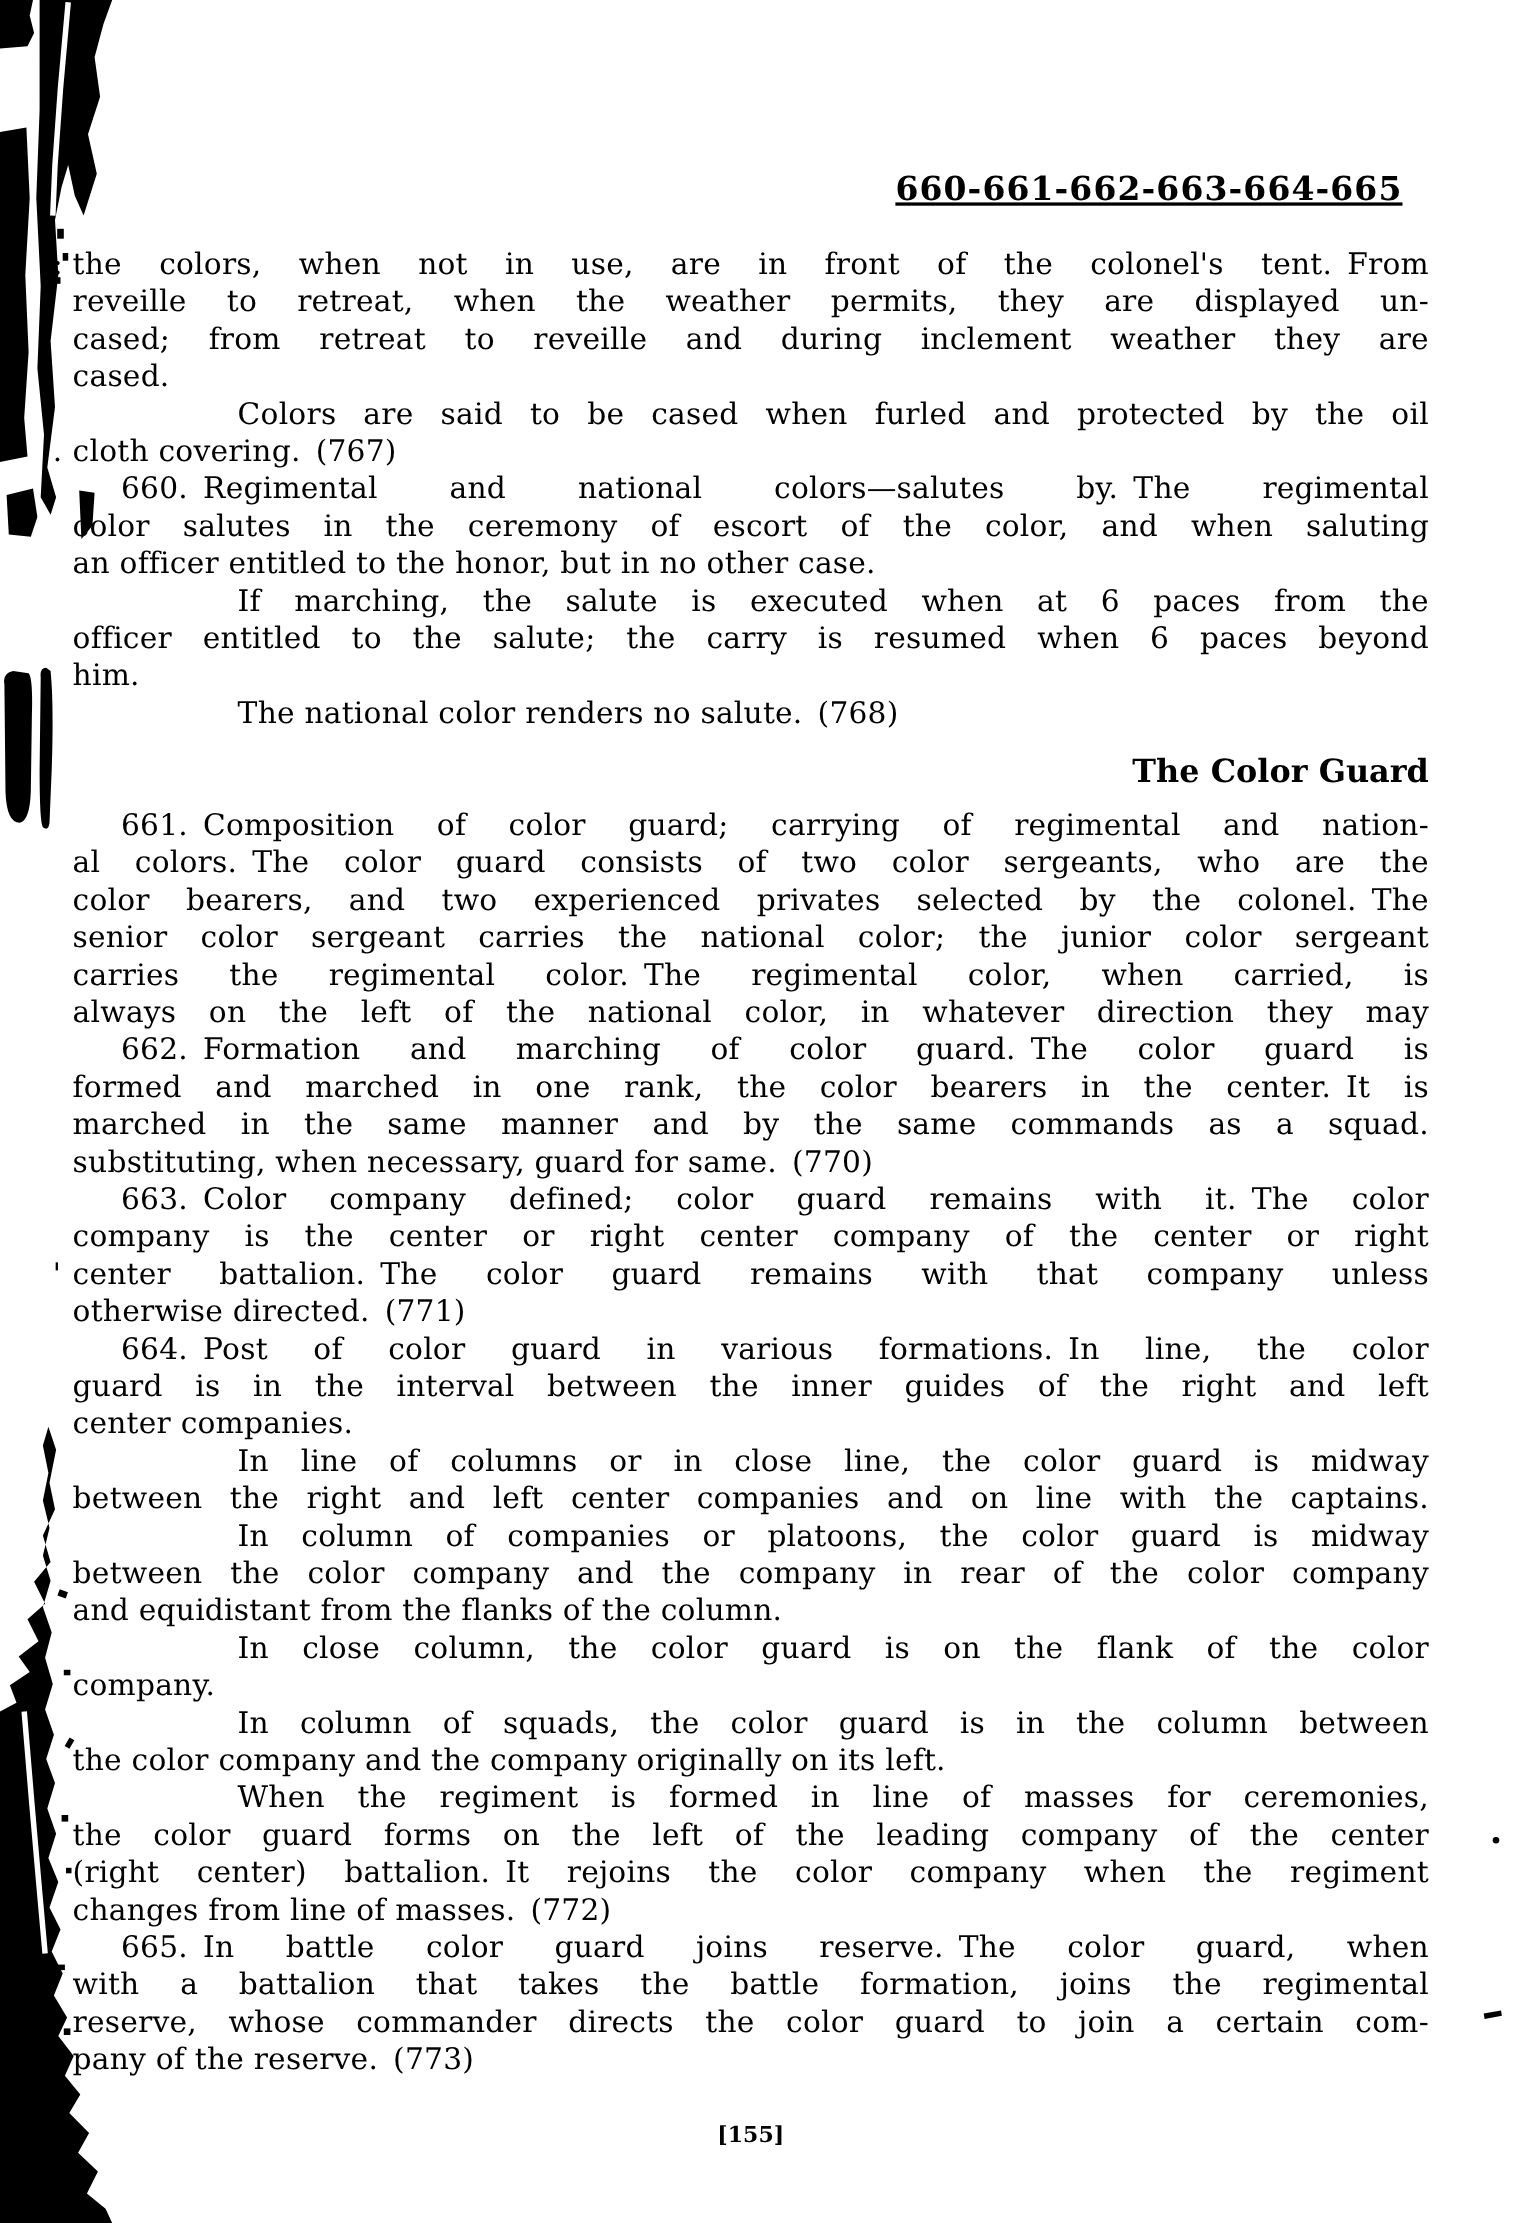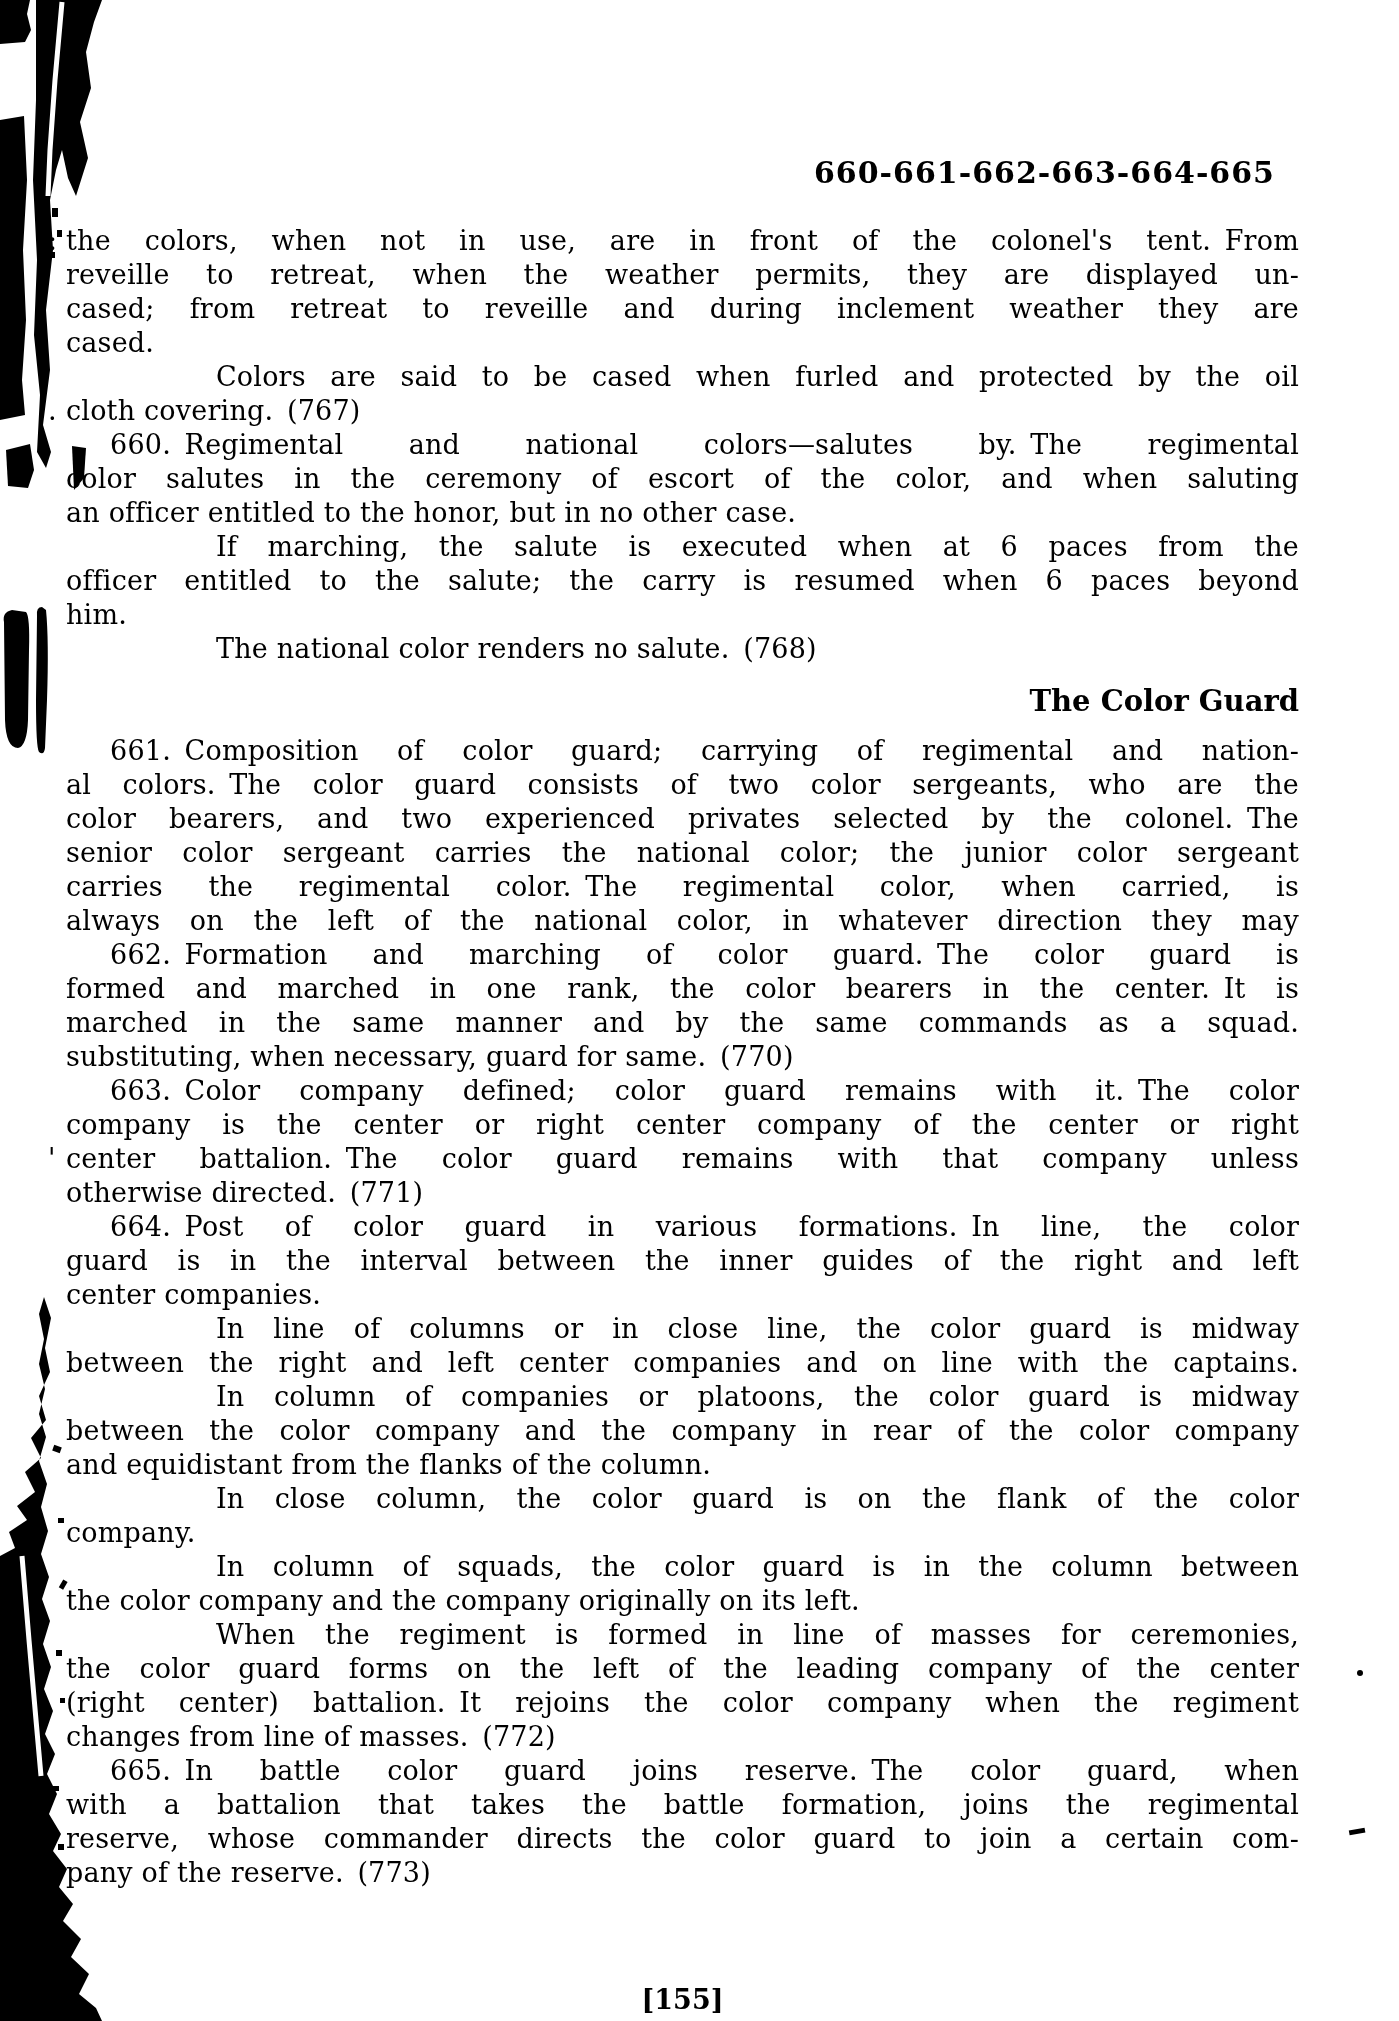--- a/index.html
+++ b/index.html
@@ -4,39 +4,39 @@
 <style>
   html,body{margin:0;padding:0;}
   body{
     width:1399px;height:2021px;position:relative;overflow:hidden;
     background:#ffffff;color:#000;
     font-family:"DejaVu Serif","Liberation Serif",serif;
   }
   .column{position:absolute;left:66px;top:158px;width:1233px;z-index:1;}
   .hdr{
     text-align:right;padding-right:24px;font-weight:bold;font-size:30px;
-    line-height:30px;letter-spacing:1px;margin:0 0 36px 0;
+    line-height:30px;letter-spacing:1px;margin:0 0 36px 0;text-decoration:underline;
   }
   .para{margin:0;padding:0;}
   .line{
     position:relative;line-height:34px;font-size:27px;letter-spacing:0.2px;
     text-align:justify;text-align-last:justify;
   }
   .line.last{text-align-last:left;}
   .line.num{text-indent:44px;}
   .line.deep{text-indent:150px;}
   .line .b{font-weight:normal;}
   .lead{position:absolute;left:-18px;top:0;text-indent:0;}
   .section-heading{
     text-align:right;font-weight:bold;font-size:29px;line-height:30px;
     margin:20px 0 18px 0;
   }
   .pagenum{
-    position:absolute;top:1984px;left:66px;width:1233px;z-index:1;
-    text-align:center;font-size:27px;font-weight:bold;
+    position:absolute;top:1928px;left:66px;width:1233px;z-index:1;
+    text-align:center;font-size:20px;font-weight:bold;
   }
   .artifacts{position:absolute;left:0;top:0;z-index:5;pointer-events:none;}
 </style>
 </head>
 <body>
 
 <svg class="artifacts" width="1399" height="2021" viewBox="0 0 1399 2021">
   <g fill="#000000">
 
     <path d="M0,0 L30,0 L27,14 L31,30 L25,42 L0,44 Z"></path>

